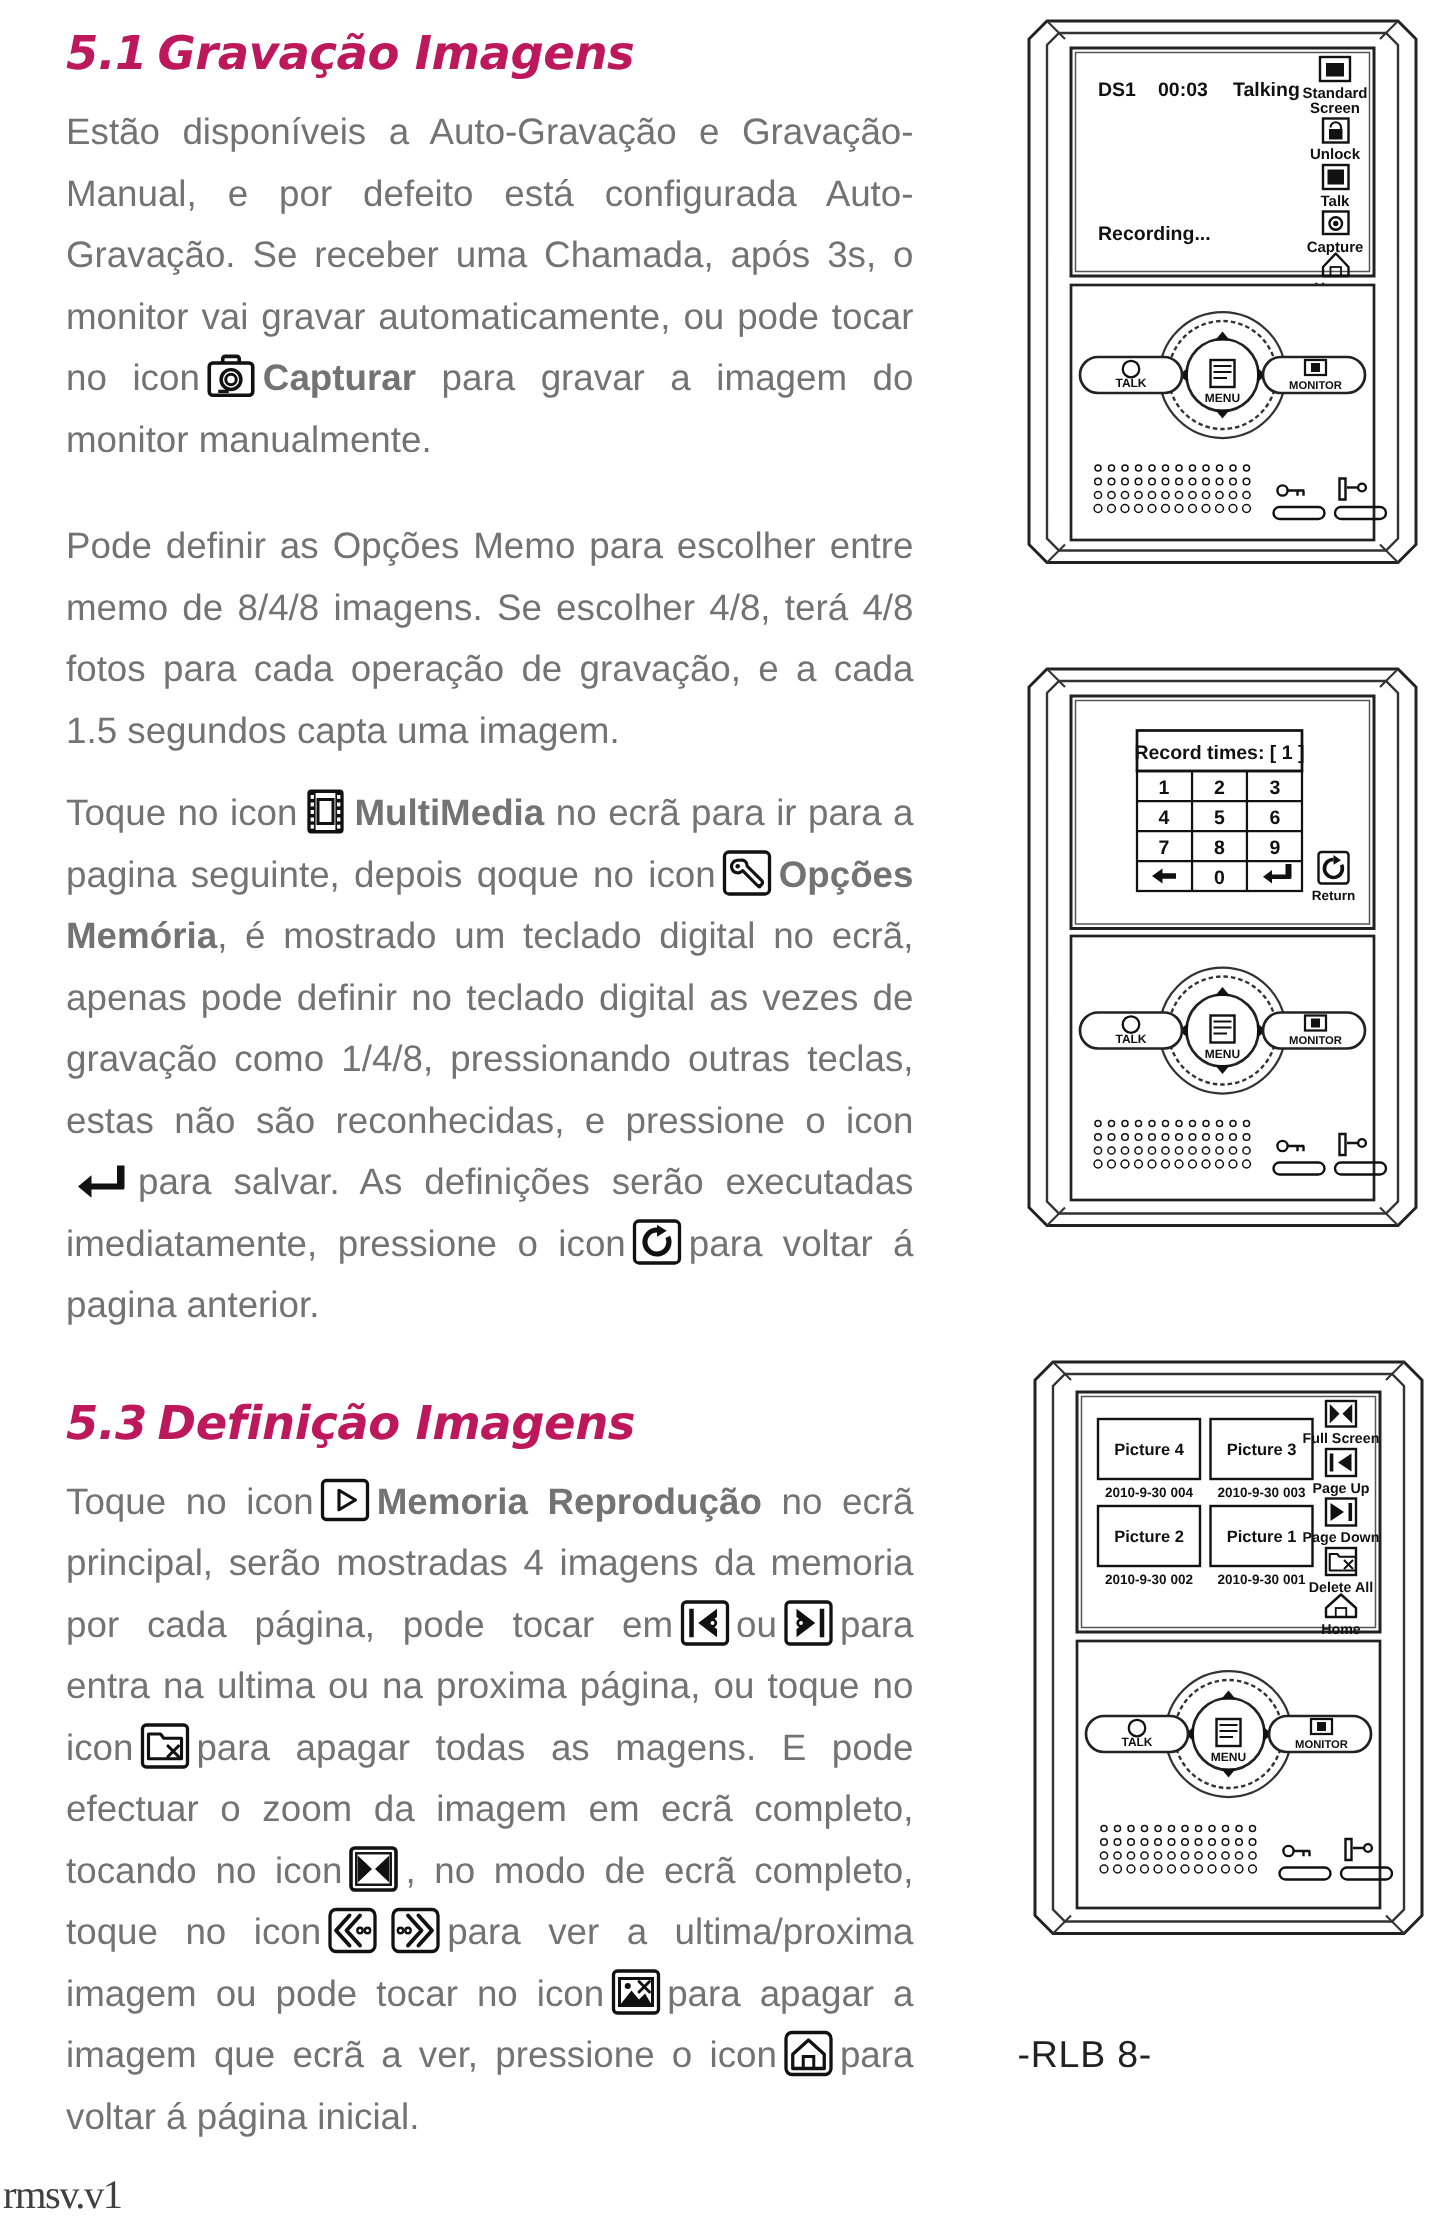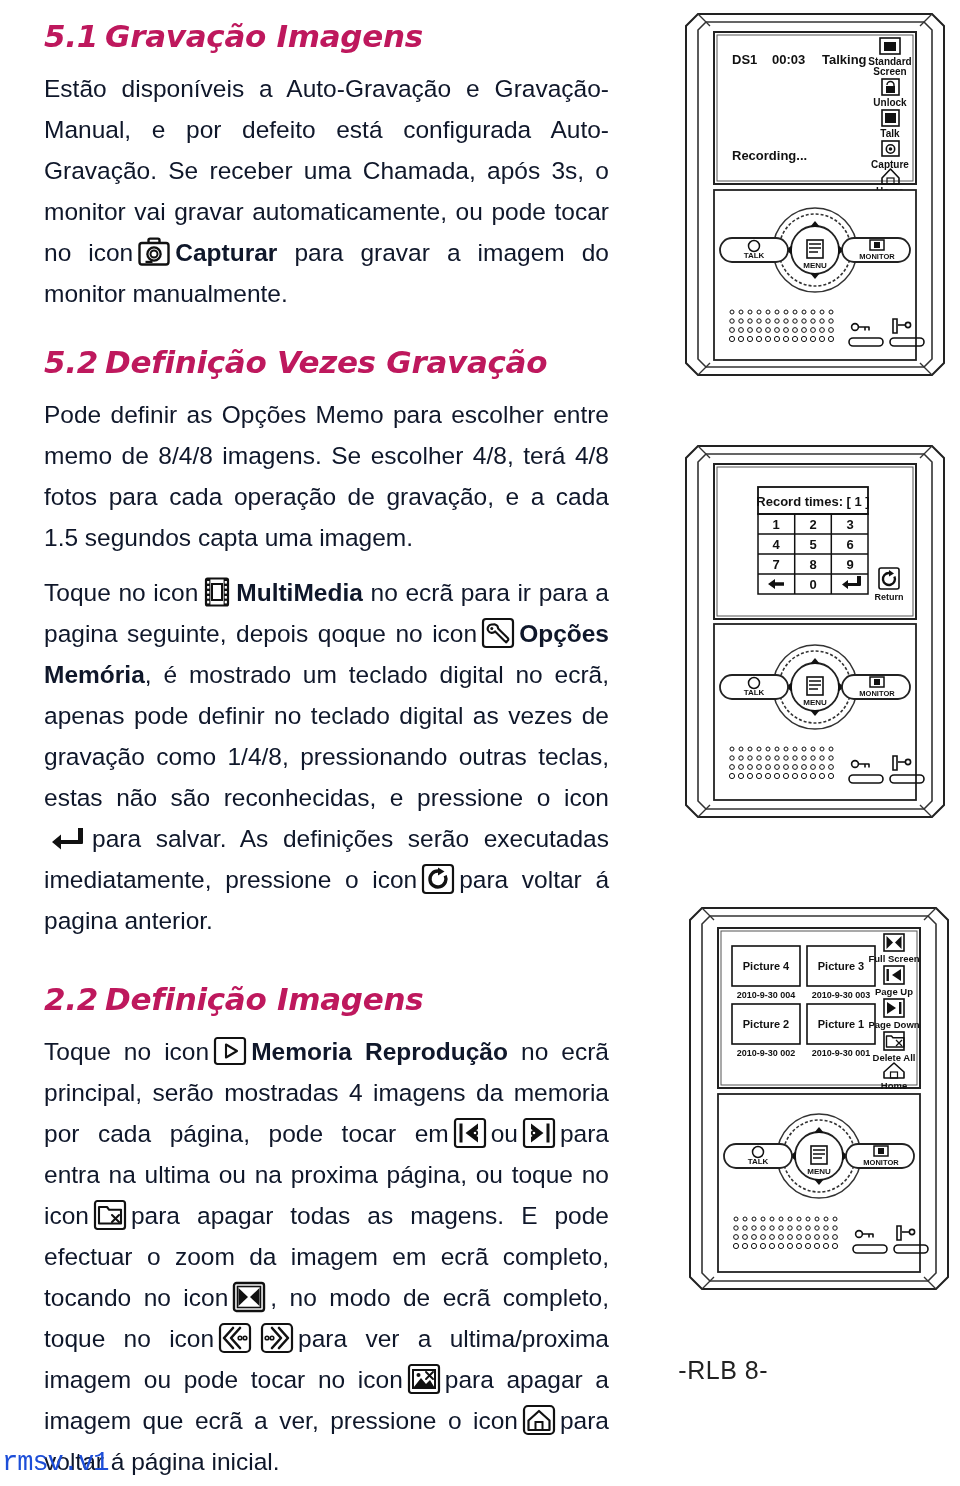--- a/index.html
+++ b/index.html
@@ -33,21 +33,21 @@
     color: #be185d;
     font-family: "DejaVu Sans", sans-serif;
   }
   .section-heading .num { margin-right: 7px; }
 
   .para {
     font-size: 24.5px;
     line-height: 41px;
     text-align: justify;
     margin: 0 0 0 0;
-    color: #0f172a;
+    color: #737373;
   }
 
   .b { font-weight: bold; }
 
   .gap-sm { height: 14px; }
   .gap-md { height: 30px; }
   .gap-lg { height: 40px; }
 
   
   .icn {
@@ -83,22 +83,22 @@
     text-align: right;
     font-size: 25px;
     color: #222;
     letter-spacing: 0.5px;
   }
   #doc-watermark {
     position: absolute;
     left: 2px;
     top: 1448px;
     font-size: 27px;
-    color: #1d4ed8;
-    font-family: Liberation Mono, monospace;
+    color: #404040;
+    font-family: Liberation Serif, serif;
     letter-spacing: -1px;
   }
 </style>
 </head>
 <body>
 
 <div id="text-column">
 
   <h2 class="section-heading">
     <span class="num">5.1</span><span>Gravação Imagens</span>
@@ -110,23 +110,20 @@
           <path d="M11.5 7 V4.2 a1.6 1.6 0 0 1 1.6-1.6 h7.8 a1.6 1.6 0 0 1 1.6 1.6 V7" fill="none" stroke="#111" stroke-width="2.4"></path>
           <circle cx="17" cy="18" r="6.6" fill="none" stroke="#111" stroke-width="2.3"></circle>
           <circle cx="17" cy="18" r="3.5" fill="none" stroke="#111" stroke-width="2"></circle>
           <rect x="8.5" y="24.8" width="7" height="2.2" fill="#111"></rect>
         </svg></span><span class="b">Capturar</span>
     <span>para gravar a imagem do monitor manualmente.</span>
   </p>
 
   <div class="gap-md"></div>
 
-  <h2 class="section-heading">
-    <span class="num">5.2</span><span>Definição Vezes Gravação</span>
-  </h2>
 
   <p class="para">Pode definir as Opções Memo para escolher entre memo de 8/4/8 imagens. Se escolher 4/8, terá 4/8 fotos para cada operação de gravação, e a cada 1.5 segundos capta uma imagem.</p>
 
   <div class="gap-sm"></div>
 
   <p class="para">
     <span>Toque no icon</span><span class="icn narrow"><svg viewBox="0 0 30 32">
           <rect x="4" y="2.5" width="22" height="27" rx="1.5" fill="none" stroke="#111" stroke-width="2.2"></rect>
           <rect x="4" y="2.5" width="4.4" height="27" fill="#111"></rect>
           <rect x="21.6" y="2.5" width="4.4" height="27" fill="#111"></rect>
@@ -152,21 +149,21 @@
         </svg></span><span>para salvar. As definições serão executadas imediatamente, pressione o icon</span><span class="icn"><svg viewBox="0 0 34 32">
           <rect x="2" y="2" width="30" height="28" rx="3" fill="none" stroke="#111" stroke-width="2.2"></rect>
           <path d="M17 8 a8 8 0 1 0 7.2 4.6" fill="none" stroke="#111" stroke-width="3.4" stroke-linecap="butt"></path>
           <path d="M17 4.5 L17 12.5 L23.5 8.5 Z" fill="#111"></path>
         </svg></span><span>para voltar á pagina anterior.</span>
   </p>
 
   <div class="gap-lg"></div>
 
   <h2 class="section-heading">
-    <span class="num">2.2</span><span>Definição Imagens</span>
+    <span class="num">5.3</span><span>Definição Imagens</span>
   </h2>
 
   <p class="para">
     <span>Toque no icon</span><span class="icn"><svg viewBox="0 0 34 32">
           <rect x="2" y="3" width="30" height="26" rx="2.5" fill="none" stroke="#111" stroke-width="2.2"></rect>
           <path d="M13 9.5 L24 16 L13 22.5 Z" fill="none" stroke="#111" stroke-width="2.1" stroke-linejoin="round"></path>
         </svg></span><span class="b">Memoria Reprodução</span>
     <span>no ecrã principal, serão mostradas 4 imagens da memoria por cada página, pode tocar em</span><span class="icn"><svg viewBox="0 0 34 32">
           <rect x="2" y="2" width="30" height="28" rx="2.5" fill="none" stroke="#111" stroke-width="2.2"></rect>
           <rect x="6.5" y="6.5" width="3" height="19" fill="#111"></rect>

